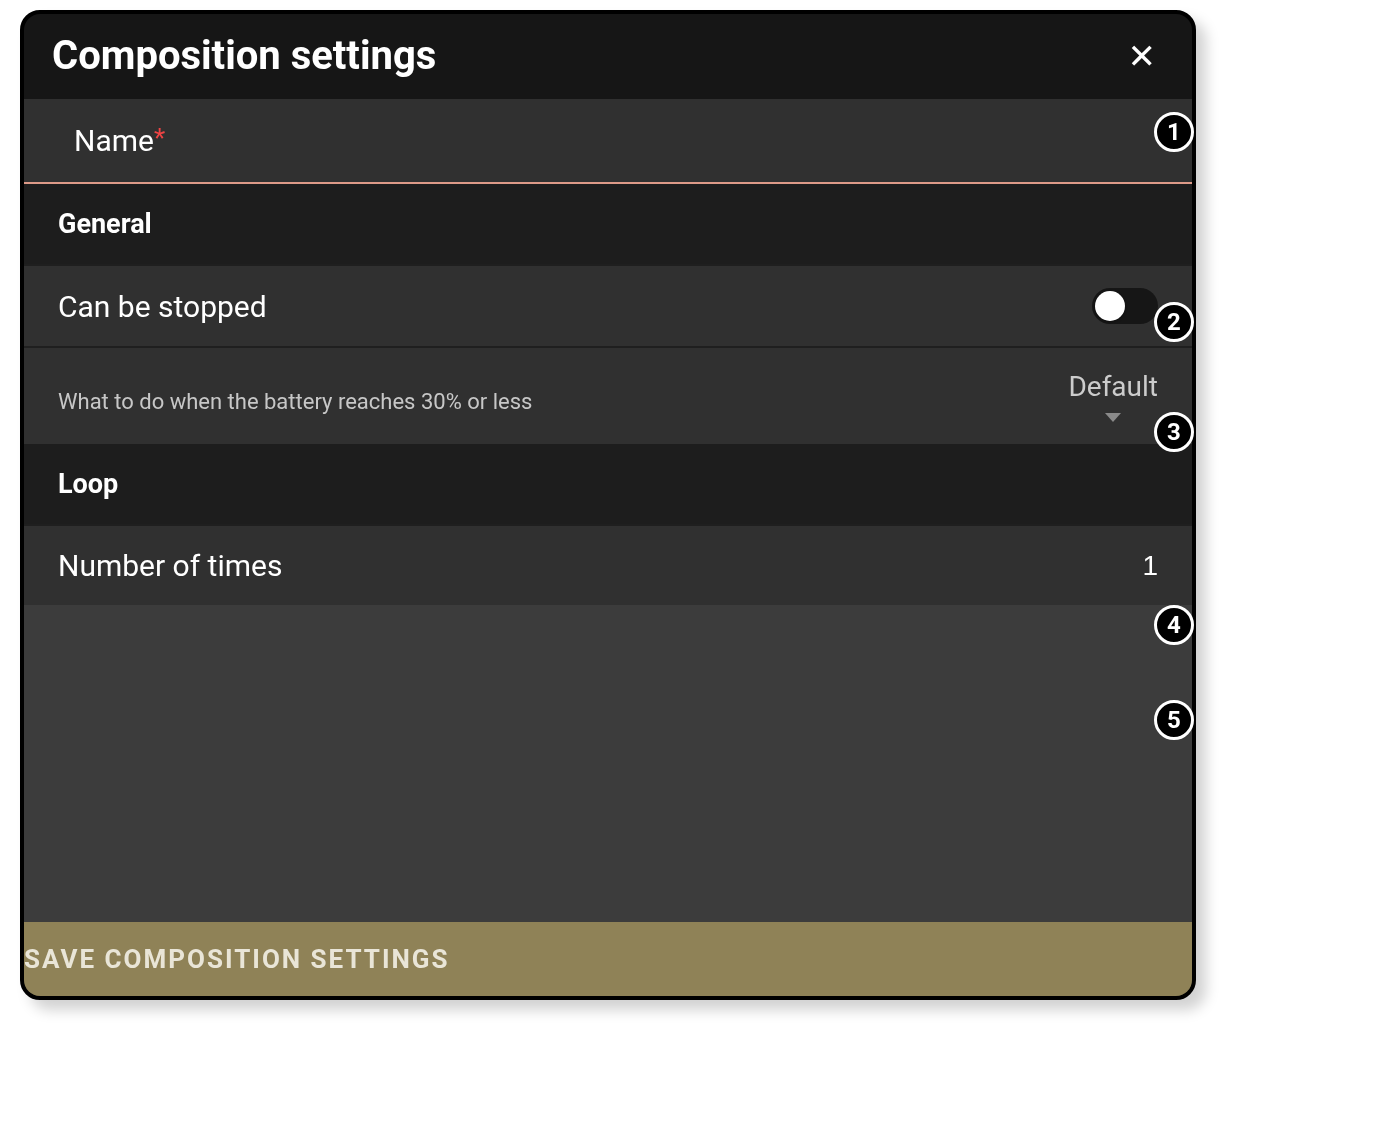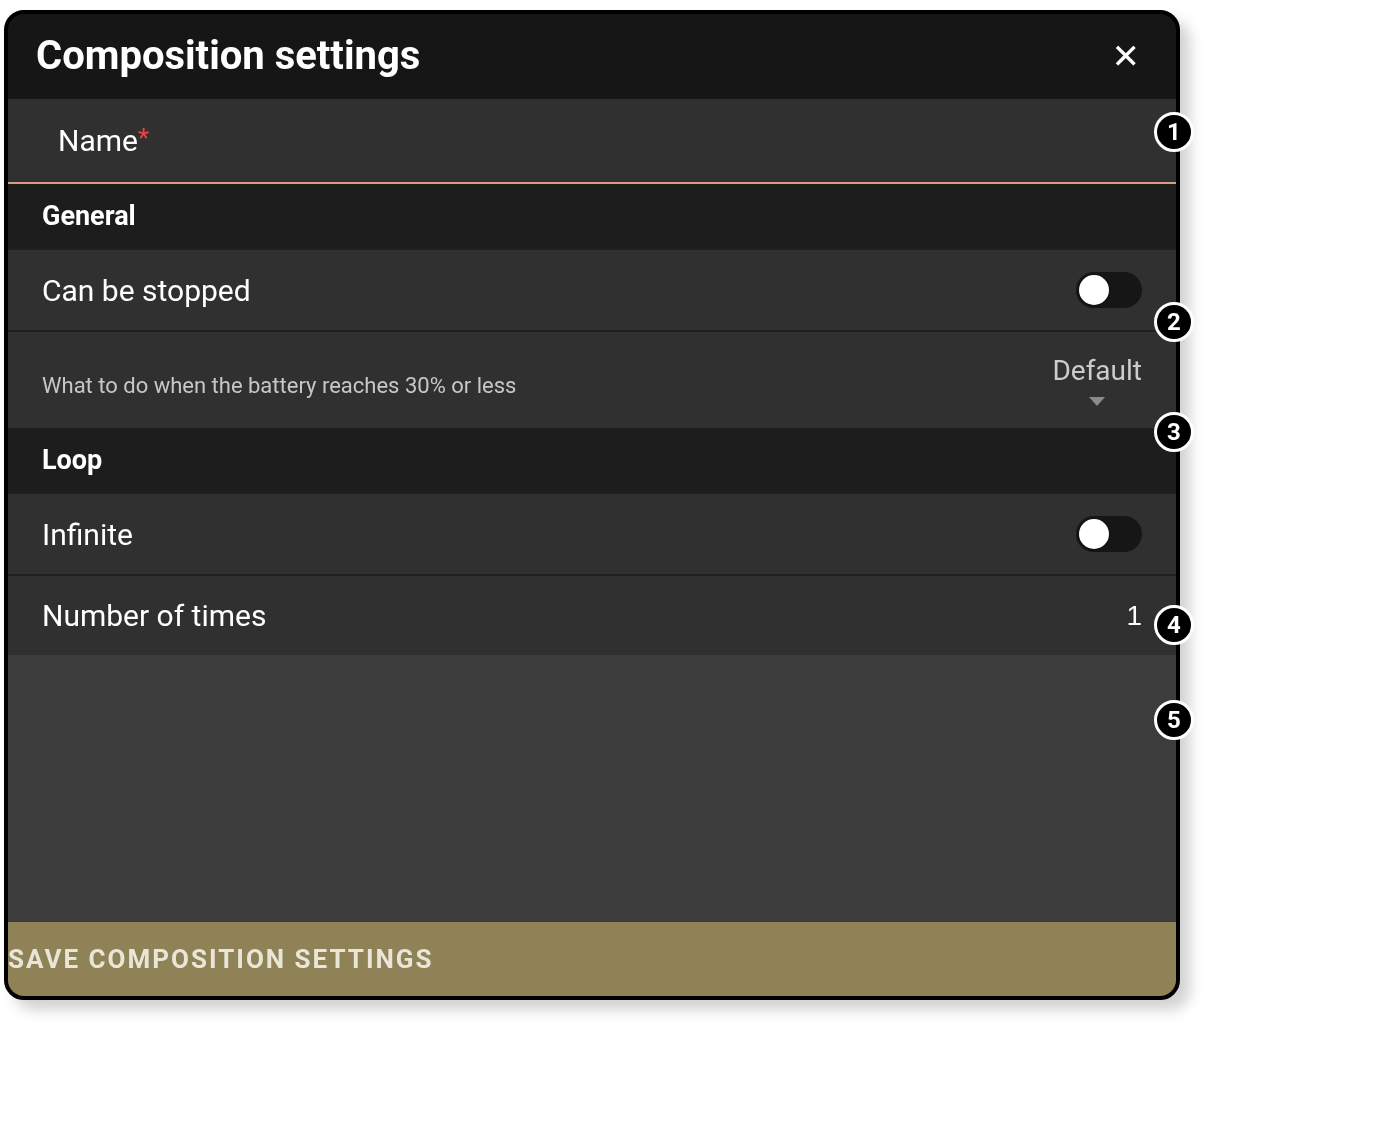--- a/index.html
+++ b/index.html
@@ -4,21 +4,21 @@
 <style>
   * { box-sizing: border-box; margin: 0; padding: 0; }
   html, body {
     width: 1380px;
     height: 1131px;
     background: #fff;
     font-family: -apple-system, "Segoe UI", Roboto, Arial, sans-serif;
   }
   .panel {
     position: absolute;
-    left: 4px;
+    left: 20px;
     top: 10px;
     width: 1176px;
     height: 990px;
     background: #161616;
     border-radius: 20px;
     border: 4px solid #000;
     box-shadow: 10px 10px 14px rgba(0,0,0,0.18);
     overflow: hidden;
     display: flex;
     flex-direction: column;
@@ -66,21 +66,21 @@
     text-align: right;
     width: 50%;
     outline: none;
   }
   .name-input::placeholder { color: #8b8b8b; }
   .section-header {
     background: #1d1d1d;
     color: #fff;
     font-weight: 700;
     font-size: 27px;
-    padding: 16px 34px;
+    padding: 24px 34px;
   }
   .row {
     background: #303030;
     padding: 22px 34px;
     display: flex;
     align-items: center;
     justify-content: space-between;
     border-top: 2px solid #1f1f1f;
   }
   .row-label {
@@ -200,26 +200,20 @@
       <span class="sub">What to do when the battery reaches 30% or less</span>
     </div>
     <div class="dropdown">
       <span>Default</span>
       <span class="caret"></span>
     </div>
   </div>
 
   <div class="section-header">Loop</div>
 
-  <div class="row">
-    <span class="row-label">Infinite</span>
-    <div class="toggle">
-      <div class="knob"></div>
-    </div>
-  </div>
 
   <div class="row">
     <span class="row-label">Number of times</span>
     <input class="num-input" type="text" value="1" style="">
   </div>
 
   <div class="filler"></div>
 
   <div class="save-btn">SAVE COMPOSITION SETTINGS</div>
 

